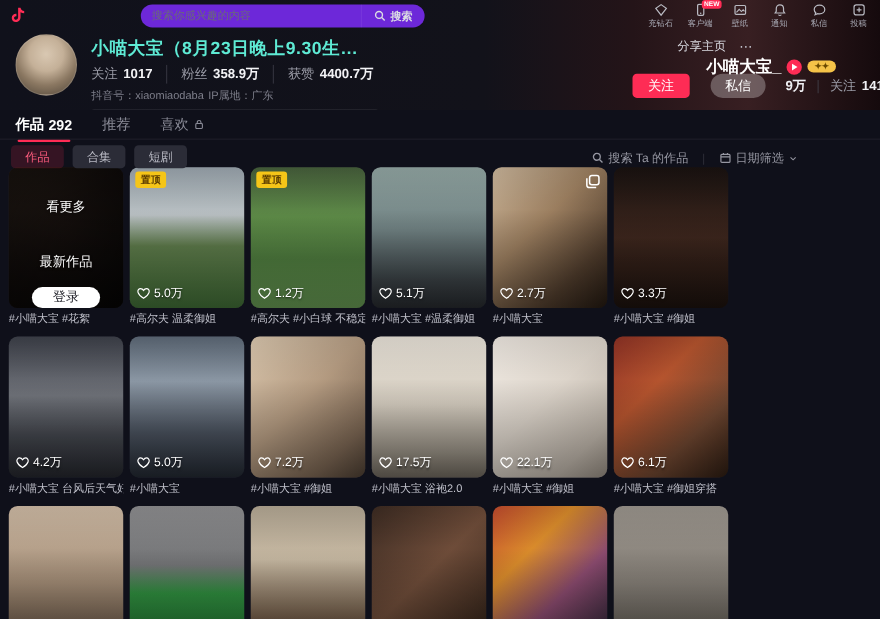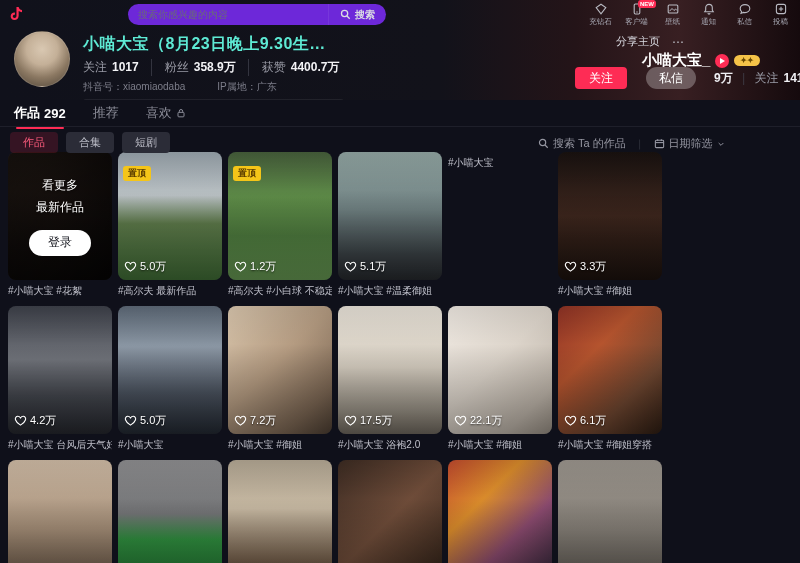--- a/index.html
+++ b/index.html
@@ -50,21 +50,21 @@
     width:56px; height:56px; border-radius:50%; flex:none;
     background:radial-gradient(circle at 50% 32%, #d9c8b2 0%, #c4b098 34%, #8b7862 62%, #4c4236 100%);
     border:1px solid rgba(255,255,255,.12);
   }
   .pinfo { display:flex; flex-direction:column; gap:4px; padding-top:3px; }
   .pname { font-size:16px; font-weight:bold; color:#5eead4; letter-spacing:.5px; }
   .pstats { display:flex; align-items:center; font-size:12px; color:#9b9ca7; }
   .pstat { display:flex; gap:5px; align-items:baseline; }
   .pstat b { color:#f3f3f6; font-weight:bold; }
   .pstat + .pstat { margin-left:12px; padding-left:13px; border-left:1px solid #33343f; }
-  .pmeta { display:flex; gap:32px; font-size:10px; color:#7d7e8a;text-align:right; }
+  .pmeta { display:flex; gap:4px; font-size:10px; color:#7d7e8a;text-align:right; }
   .plive { display:flex; align-items:center; gap:5px; font-size:10px; margin-top:1px; }
   .plive .pill {
     display:flex; align-items:center; gap:4px;
     background:rgba(255,255,255,.07); border-radius:3px; padding:2px 6px; color:#c6c7d0;
   }
   .plive .more { color:#787984; margin-left:4px; }
   .live-ic { width:9px; height:9px; border-radius:2px; display:inline-block; }
 
   
   .side-card { position:absolute; right:0; top:28px; width:232px; height:72px; z-index:2; }
@@ -114,31 +114,31 @@
   .card { width:104px; cursor:pointer; }
   .thumb { position:relative; width:104px; height:128px; border-radius:8px; overflow:hidden; background:#23242f; }
   .thumb::after { content:""; position:absolute; inset:0; background:linear-gradient(180deg,rgba(0,0,0,.1),rgba(0,0,0,0) 30%,rgba(0,0,0,.3) 100%); }
   .caption {
     margin-top:4px; font-size:10px; line-height:14px; color:#c0c1cb;
     white-space:nowrap; overflow:hidden; max-width:104px;
   }
   .likes { position:absolute; left:6px; bottom:6px; display:flex; align-items:center; gap:3px; z-index:2; }
   .likes-text { font-size:11px; color:#fff; text-shadow:0 1px 2px rgba(0,0,0,.7); }
   .pin-badge {
-    display:none; position:absolute; left:5px; top:14px; z-index:2;
+    display:none; position:absolute; left:5px; top:4px; z-index:2;
     background:#f5c518; color:#5b3d00; font-size:9px; font-weight:bold;
     padding:1px 5px; border-radius:3px;
   }
   .carousel-icon { display:none; position:absolute; right:6px; top:6px; z-index:2; }
   .overlay {
     display:none; position:absolute; inset:0; z-index:2;
     background:radial-gradient(circle at 50% 45%, rgba(0,0,0,.35), rgba(0,0,0,.62));
     flex-direction:column; align-items:center; justify-content:center; gap:5px;
   }
-  .overlay .ol { font-size:12px; color:#fff; text-shadow:0 1px 2px rgba(0,0,0,.6); }
+  .overlay .ol { font-size:12px; color:#fff; text-shadow:0 1px 2px rgba(0,0,0,.6);margin-top:28px; }
   .overlay button {
     margin-top:9px; width:62px; height:26px; border:none; border-radius:14px;
     background:#fff; color:#16171f; font-size:12px; cursor:pointer; font-family:"Liberation Sans",sans-serif;
   }
 
   
   .t1 { background:linear-gradient(135deg,#33271f 0%,#1d1512 45%,#0c0a09 100%); }
   .t2 { background:linear-gradient(180deg,#9ba6ae 0%,#b8bfc2 34%,#5d7a4a 56%,#3f6b35 100%); }
   .t3 { background:linear-gradient(180deg,#47603c 0%,#5d8a47 35%,#4e7b3e 65%,#649551 100%); }
   .t4 { background:linear-gradient(180deg,#93a7a4 0%,#6e7f80 45%,#3a4145 80%,#25282c 100%); }
@@ -347,21 +347,21 @@
       <div class="thumb t2">
         <span class="pin-badge" style="display: inline-block;">置顶</span>
 
         <span class="likes">
           <svg width="13" height="13" viewBox="0 0 24 24">
               <path d="M12 20.5C12 20.5 4.2 15.7 2.7 10.6 1.7 7.2 4.1 4.3 7 4.3c2 0 3.9 1.3 5 3 1.1-1.7 3-3 5-3 2.9 0 5.3 2.9 4.3 6.3C19.8 15.7 12 20.5 12 20.5Z" fill="none" stroke="#fff" stroke-width="2"></path>
             </svg>
           <span class="likes-text">5.0万</span>
         </span>
       </div>
-      <div class="caption">#高尔夫 最新作品</div>
+      <div class="caption">#高尔夫 温柔御姐</div>
     </div>
 
     <div class="card">
       <div class="thumb t3">
         <span class="pin-badge" style="display: inline-block;">置顶</span>
 
         <span class="likes">
           <svg width="13" height="13" viewBox="0 0 24 24">
               <path d="M12 20.5C12 20.5 4.2 15.7 2.7 10.6 1.7 7.2 4.1 4.3 7 4.3c2 0 3.9 1.3 5 3 1.1-1.7 3-3 5-3 2.9 0 5.3 2.9 4.3 6.3C19.8 15.7 12 20.5 12 20.5Z" fill="none" stroke="#fff" stroke-width="2"></path>
             </svg>
@@ -378,20 +378,36 @@
           <svg width="13" height="13" viewBox="0 0 24 24">
               <path d="M12 20.5C12 20.5 4.2 15.7 2.7 10.6 1.7 7.2 4.1 4.3 7 4.3c2 0 3.9 1.3 5 3 1.1-1.7 3-3 5-3 2.9 0 5.3 2.9 4.3 6.3C19.8 15.7 12 20.5 12 20.5Z" fill="none" stroke="#fff" stroke-width="2"></path>
             </svg>
           <span class="likes-text">5.1万</span>
         </span>
       </div>
       <div class="caption">#小喵大宝 #温柔御姐</div>
     </div>
 
     <div class="card">
+      <div class="thumb t5">
+
+        <span class="carousel-icon" style="display: block;">
+          <svg width="14" height="14" viewBox="0 0 14 14">
+              <rect x="4" y="1.5" width="8.5" height="8.5" rx="2" fill="none" stroke="#fff" stroke-width="1.4"></rect>
+              <path d="M10 12.5 H3.5 a2 2 0 0 1 -2-2 V4" fill="none" stroke="#fff" stroke-width="1.4"></path>
+            </svg>
+        </span>
+
+        <span class="likes">
+          <svg width="13" height="13" viewBox="0 0 24 24">
+              <path d="M12 20.5C12 20.5 4.2 15.7 2.7 10.6 1.7 7.2 4.1 4.3 7 4.3c2 0 3.9 1.3 5 3 1.1-1.7 3-3 5-3 2.9 0 5.3 2.9 4.3 6.3C19.8 15.7 12 20.5 12 20.5Z" fill="none" stroke="#fff" stroke-width="2"></path>
+            </svg>
+          <span class="likes-text">2.7万</span>
+        </span>
+      </div>
       <div class="caption">#小喵大宝</div>
     </div>
 
     <div class="card">
       <div class="thumb t6">
 
         <span class="likes">
           <svg width="13" height="13" viewBox="0 0 24 24">
               <path d="M12 20.5C12 20.5 4.2 15.7 2.7 10.6 1.7 7.2 4.1 4.3 7 4.3c2 0 3.9 1.3 5 3 1.1-1.7 3-3 5-3 2.9 0 5.3 2.9 4.3 6.3C19.8 15.7 12 20.5 12 20.5Z" fill="none" stroke="#fff" stroke-width="2"></path>
             </svg>

